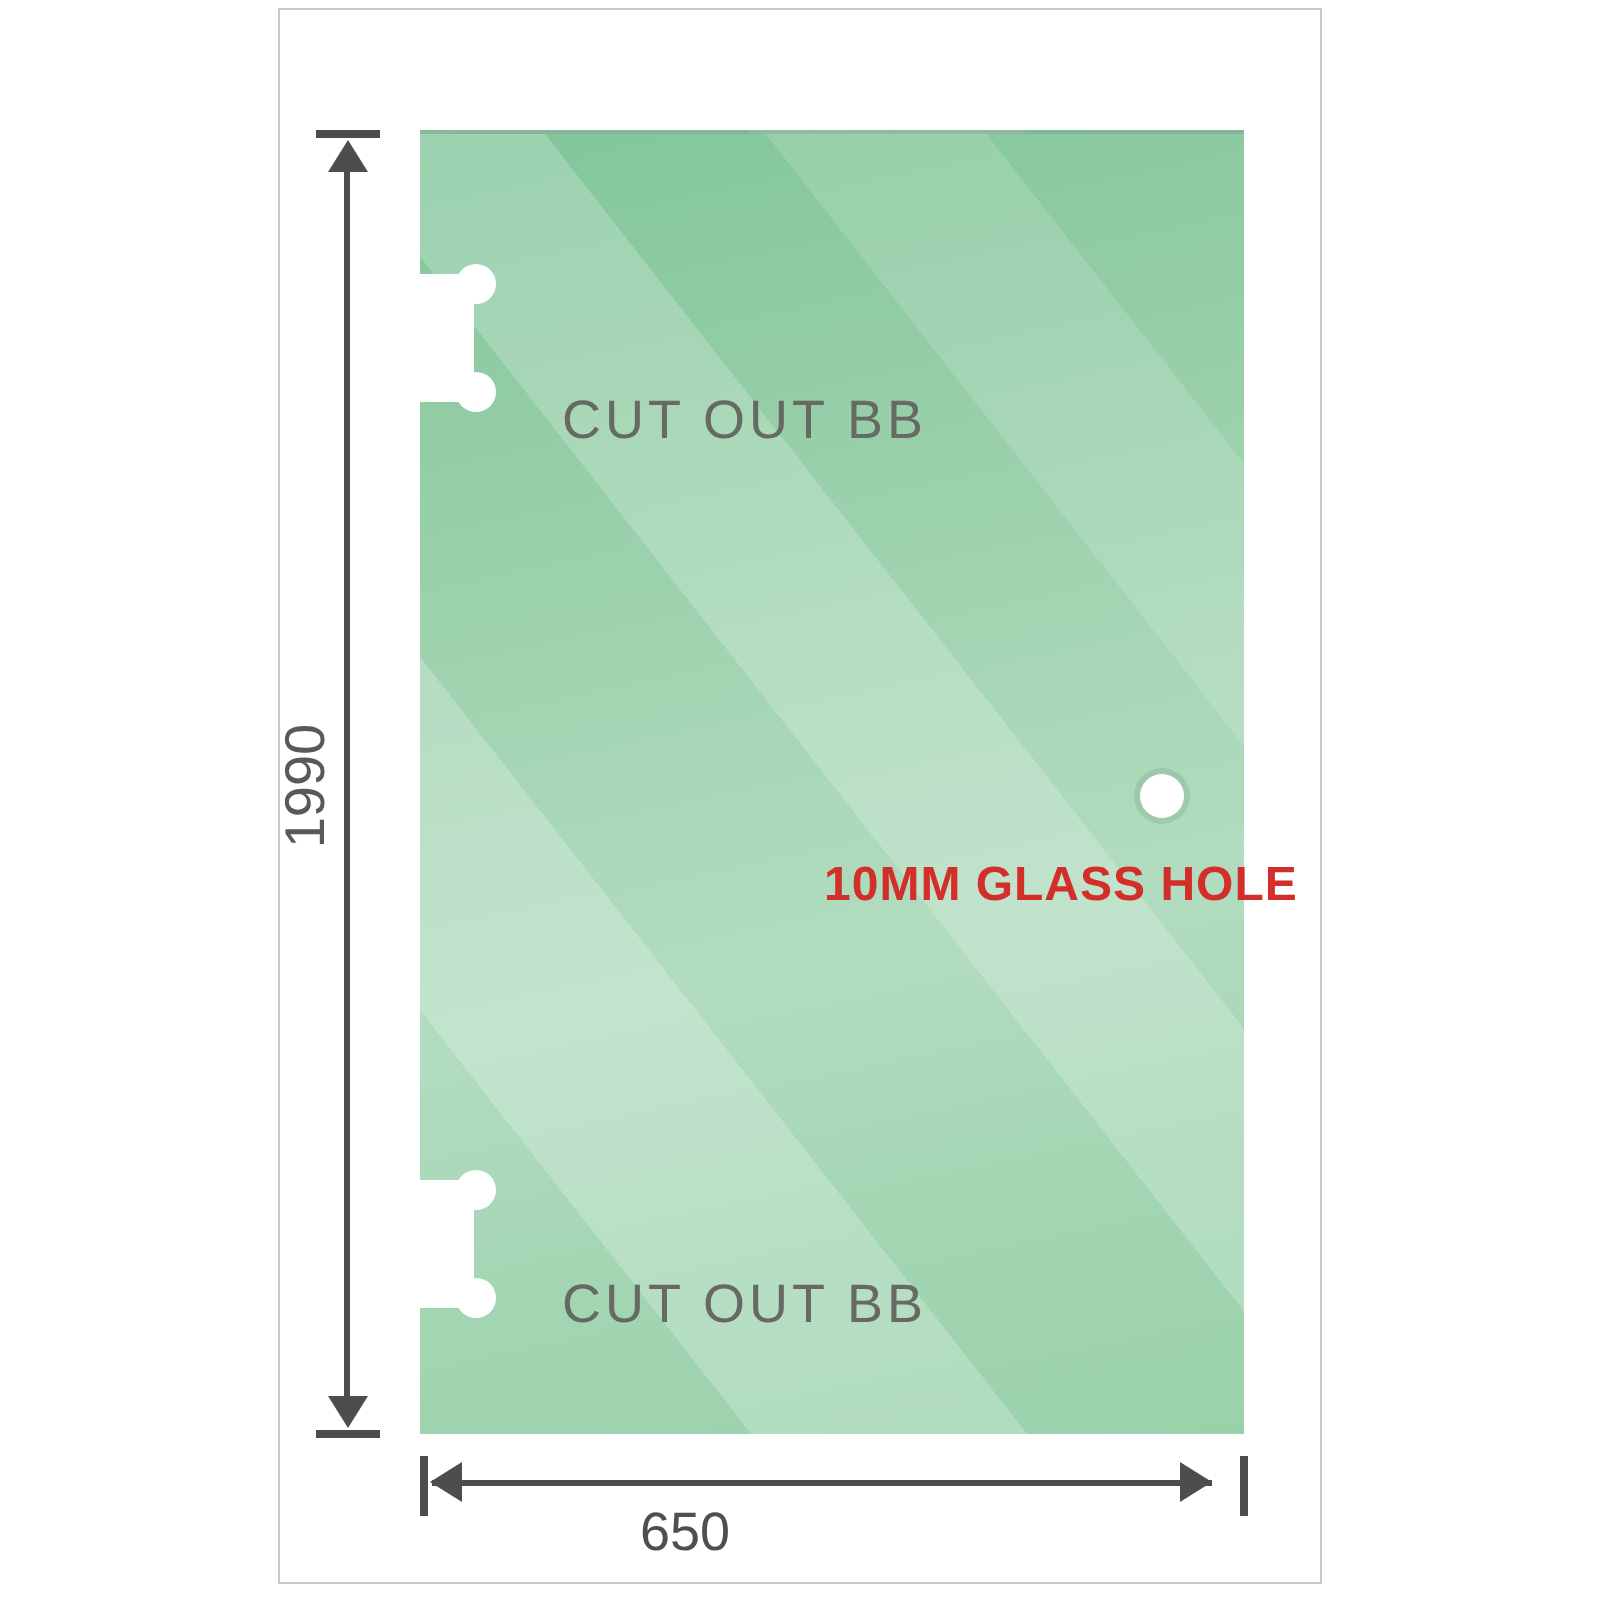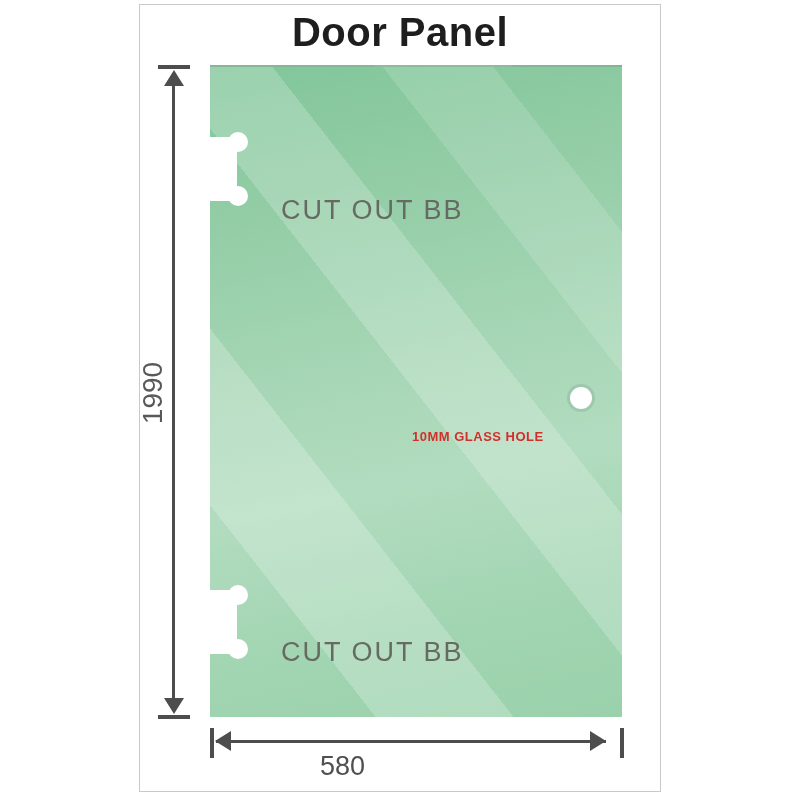--- a/index.html
+++ b/index.html
@@ -102,21 +102,21 @@
     width: 22px;
     height: 22px;
     border-radius: 50%;
     background: #ffffff;
     box-shadow: 0 0 0 3px rgba(125, 170, 145, 0.35);
   }
   .hole-label {
     position: absolute;
     left: 412px;
     top: 429px;
-    font-size: 13px;
+    font-size: 24px;
     font-weight: 700;
     letter-spacing: 0.5px;
     color: #d32f2a;
   }
   
   .dim { position: absolute; background: #4d4d4d; }
   .vline  { left: 172px; top: 74px;  width: 3px;  height: 630px; }
   .vtick-top { left: 158px; top: 65px;  width: 32px; height: 4px; }
   .vtick-bot { left: 158px; top: 715px; width: 32px; height: 4px; }
   .hline  { left: 216px; top: 740px; width: 390px; height: 3px; }
@@ -166,21 +166,20 @@
     color: #4f4f4f;
   }
 </style>
 </head>
 <body>
 
 <div class="stage">
 
   <div class="card-border"></div>
 
-  <h1 class="title">Door Panel</h1>
 
   <div class="panel"></div>
 
   <div>
     <div class="cutout-rect" style="top:137px;"></div>
     <div class="cutout-lobe" style="left:228px; top:132px;"></div>
     <div class="cutout-lobe" style="left:228px; top:186px;"></div>
   </div>
 
   <div>
@@ -203,16 +202,16 @@
     <div class="arrow arrow-down"></div>
     <div class="height-label">1990</div>
   </div>
 
   <div>
     <div class="dim htick-left"></div>
     <div class="dim htick-right"></div>
     <div class="dim hline"></div>
     <div class="arrow arrow-left"></div>
     <div class="arrow arrow-right"></div>
-    <div class="width-label">580</div>
+    <div class="width-label">650</div>
   </div>
 
 </div>
 
 </body></html>

